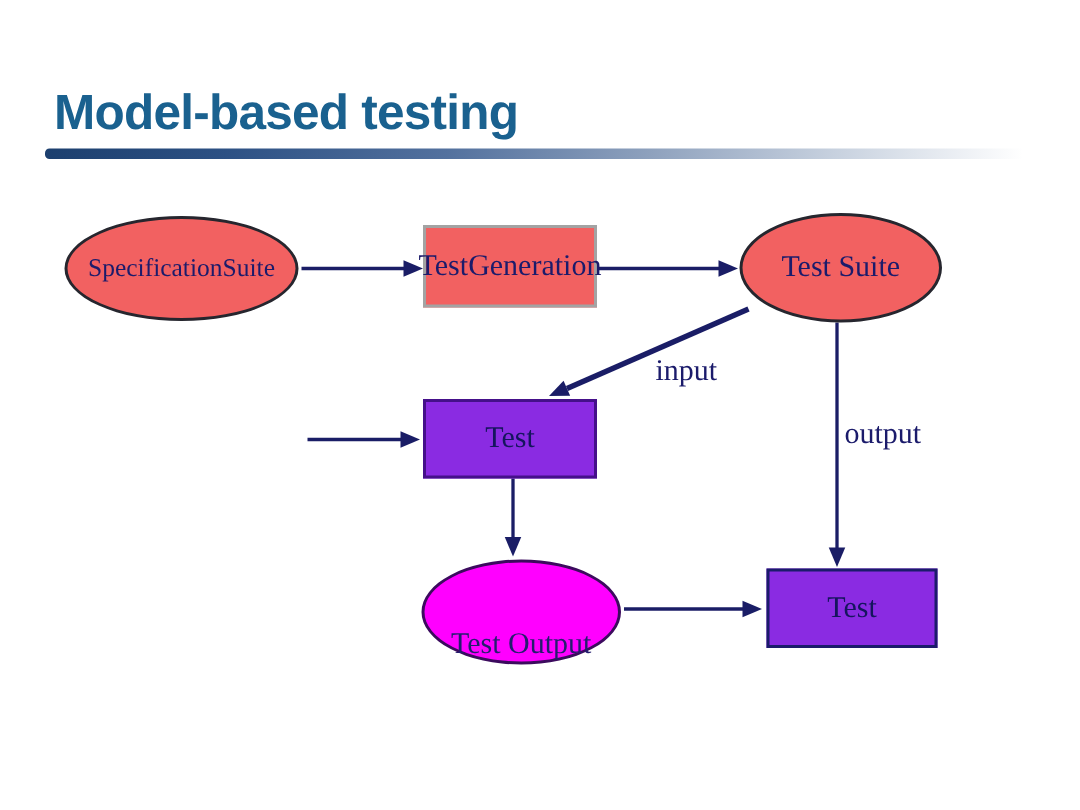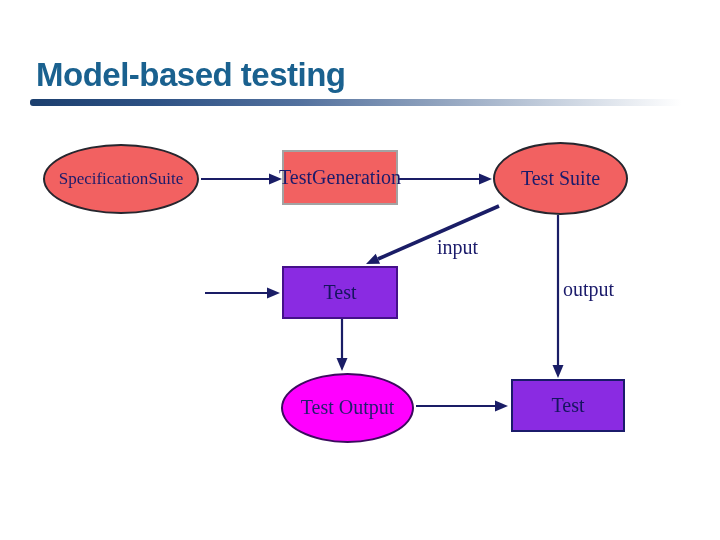--- a/index.html
+++ b/index.html
@@ -25,21 +25,21 @@
   }
   .ellipse{border-radius:50%;}
   .salmon{background:#f26161;}
   .magenta{background:#ff00ff;}
   .purple{background:#8a2be2;}
   .node-spec{left:43px;top:144px;width:156px;height:70px;border:2px solid #26262e;font-size:17px;}
   .node-gen{left:282px;top:150px;width:116px;height:55px;border:2px solid #a3a3a3;font-size:20px;}
   .node-suite{left:493px;top:142px;width:135px;height:73px;border:2px solid #26262e;font-size:20px;}
   .node-impl{left:42px;top:261px;width:161px;height:68px;border:2px solid #550b55;font-size:20px;color:#44118c;}
   .node-exec{left:282px;top:266px;width:116px;height:53px;border:2px solid #45108a;font-size:20px;color:#15155e;}
-  .node-out{left:281px;top:373px;width:133px;height:70px;border:2px solid #3c0b5e;font-size:20px;color:#241d6e;}
+  .node-out{left:281px;top:373px;width:133px;height:70px;border:2px solid #3c0b5e;font-size:20px;color:#241d6e;align-items:flex-end;}
   .node-eval{left:511px;top:379px;width:114px;height:53px;border:2px solid #1b1b6b;font-size:20px;color:#15155e;}
   .edge-label{
     position:absolute;font-size:20px;color:#1b1b6b;white-space:nowrap;
   }
   .lbl-input{left:437px;top:236px;}
   .lbl-output{left:563px;top:278px;}
 </style>
 </head>
 <body>
 

